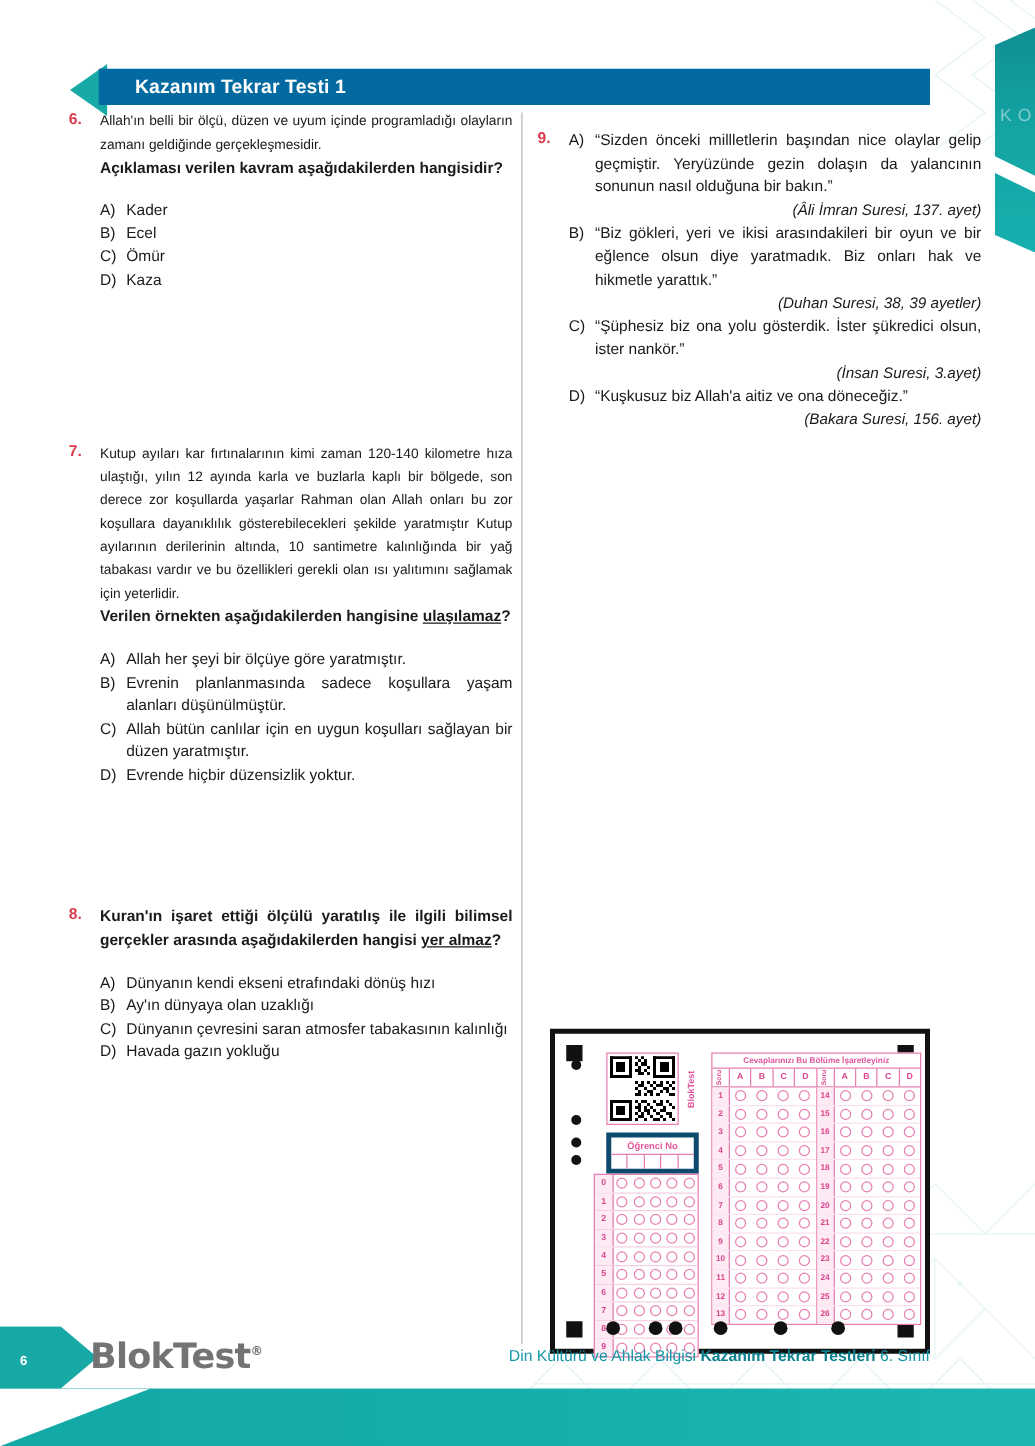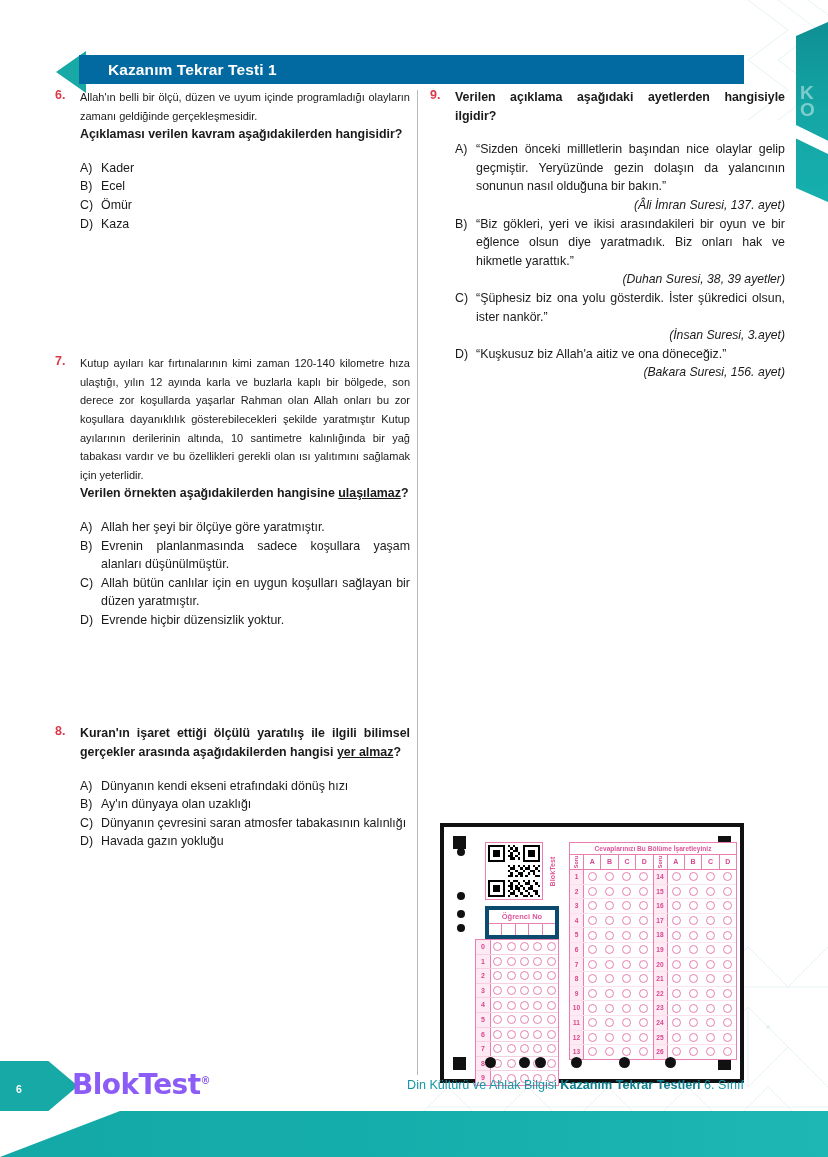--- a/index.html
+++ b/index.html
@@ -39,21 +39,21 @@
   
   .side-tab{
     position:absolute;right:0;top:22px;width:32px;height:180px;
     background:linear-gradient(180deg,#0f8f93 0%,#14a5a4 48%,#16b0ae 100%);
     clip-path:polygon(0 14px,100% 0,100% 100%,0 calc(100% - 14px));
     overflow:hidden;
   }
   .side-tab-text{
     position:absolute;left:4px;top:62px;
     color:rgba(255,255,255,.45);
-    font-size:19px;font-weight:bold;line-height:17px;
+    font-size:14px;font-weight:normal;line-height:17px;
     letter-spacing:.5px;
   }
   .side-tab-slash{
     position:absolute;left:-6px;top:112px;width:46px;height:12px;
     background:#ffffff;transform:rotate(26deg);
   }
 
   
   .header-wrap{position:absolute;left:56px;top:55px;width:688px;height:29px;}
   .header-arrow{
@@ -208,21 +208,21 @@
     position:absolute;left:0;bottom:46px;width:78px;height:50px;
     background:#16a9a6;
     clip-path:polygon(0 0,62% 0,100% 50%,62% 100%,0 100%);
   }
   .page-num{
     position:absolute;left:16px;bottom:62px;
     color:#ffffff;font-size:10.5px;font-weight:bold;
   }
   .logo{
     position:absolute;left:72px;bottom:56px;
-    font-size:28px;font-weight:bold;color:#8b5cf6;letter-spacing:-.6px;
+    font-size:28px;font-weight:bold;color:#737373;letter-spacing:-.6px;
     font-family:"DejaVu Sans","Liberation Sans",sans-serif;
   }
   .logo sup{font-size:10px;vertical-align:super;}
   .footer-text{
     position:absolute;right:84px;bottom:65px;
     font-size:12.6px;color:#1596a6;
   }
   .footer-text b{color:#0d7f8f;}
 </style>
 </head>
@@ -346,21 +346,20 @@
       </p>
     </div>
   </div>
 
 </div>
 
 <div class="col col-right">
 
   <div class="q">
     <div class="q-num">9.</div>
-    <p class="q-ask">Verilen açıklama aşağıdaki ayetlerden hangisiyle ilgidir?</p>
     <div class="opts">
 
       <p class="opt">
         <span class="opt-letter">A)</span>
         <span class="opt-text j">“Sizden önceki millletlerin başından nice olaylar gelip geçmiştir. Yeryüzünde gezin dolaşın da yalancının sonunun nasıl olduğuna bir bakın.”</span>
       </p>
       <p class="cite">(Âli İmran Suresi, 137. ayet)</p>
 
       <p class="opt">
         <span class="opt-letter">B)</span>

